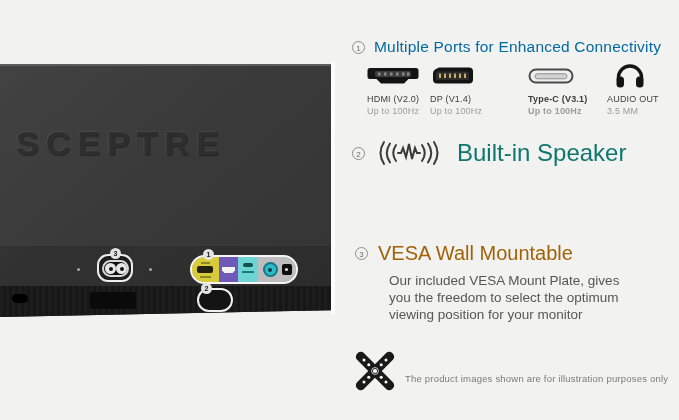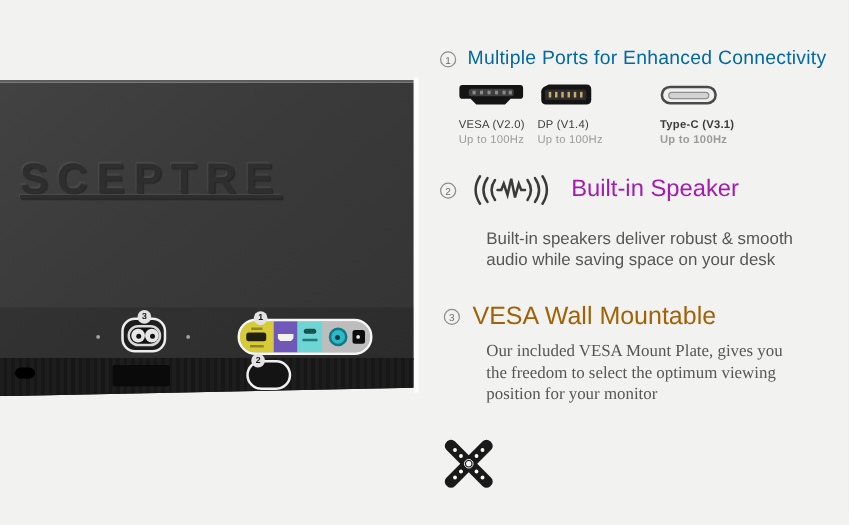--- a/index.html
+++ b/index.html
@@ -14,21 +14,20 @@
   .monitor-panel{
     left:0;top:64px;width:331px;height:222px;
     background:linear-gradient(140deg,#424242 0%,#3a3a3a 45%,#343434 100%);
     border-top:2px solid #5d5d5d;
   }
   .monitor-edge{left:331px;top:62px;width:4px;height:252px;background:#fcfcfc;}
   .monitor-logo{
     left:16px;top:124px;font-size:34px;font-weight:bold;letter-spacing:7px;
     color:#2e2e2e;
     text-shadow:1px 1px 1px rgba(0,0,0,.38),-1px -1px 1px rgba(120,120,120,.22);
-    text-decoration:underline;
   }
   .monitor-lower-band{left:0;top:246px;width:331px;height:40px;background:rgba(0,0,0,.14);}
   .monitor-bottom{
     left:0;top:286px;width:331px;height:31px;background:#1b1b1b;
     clip-path:polygon(0 0,100% 0,100% 78%,0 100%);
     background-image:repeating-linear-gradient(90deg,#1d1d1d 0 3px,#171717 3px 6px);
   }
   .kensington-slot{left:12px;top:294px;width:16px;height:9px;background:#000;border-radius:5px;}
   .vent-rect{left:90px;top:292px;width:46px;height:17px;background:#0a0a0a;border-radius:2px;}
   .screw-dot{width:3px;height:3px;border-radius:50%;background:#a7a7a7;}
@@ -84,26 +83,26 @@
     color:#6c6c6c;font-size:8px;line-height:13px;text-align:center;box-sizing:border-box;
   }
   .f1-header{left:352px;top:38px;gap:9px;}
   .f1-title{font-size:15.5px;color:#0369a1;letter-spacing:.2px;}
   .port-col{top:62px;}
   .icon-box{height:28px;display:flex;align-items:center;}
   .port-name{font-size:9px;color:#3c3c3c;margin-top:4px;letter-spacing:.2px;}
   .port-spec{font-size:9px;color:#9b9b9b;margin-top:2px;letter-spacing:.2px;}
 
   .f2-header{left:352px;top:139px;gap:8px;}
-  .f2-title{font-size:19px;color:#a21caf;margin-left:4px;}
+  .f2-title{font-size:24px;color:#0f766e;margin-left:4px;}
   .f2-body{left:389px;top:182px;width:270px;font-size:13.5px;line-height:17px;color:#565656;}
 
   .f3-header{left:355px;top:242px;gap:10px;}
   .f3-title{font-size:20px;color:#a16207;}
-  .f3-body{left:389px;top:272px;width:240px;font-size:13.5px;line-height:17px;color:#565656;font-family:Liberation Serif, serif;}
+  .f3-body{left:389px;top:272px;width:240px;font-size:13.5px;line-height:17px;color:#565656;}
 
   .fn-line1{left:402px;top:359px;font-size:9.5px;color:#4c4c4c;letter-spacing:.2px;}
   .fn-line2{left:405px;top:373px;font-size:9.5px;color:#7b7b7b;letter-spacing:.2px;}
 </style>
 </head>
 <body>
 
 <div class="stage">
 
   <div class="abs monitor-panel"></div>
@@ -156,21 +155,21 @@
         <path d="M3,4 h46 q2.5,0 2.5,2.5 v6 q0,2.5 -2.5,2.5 h-7.5 l-4.5,4.5 h-23 l-4.5,-4.5 h-6.5 q-2.5,0 -2.5,-2.5 v-6 q0,-2.5 2.5,-2.5 z" fill="#141414"></path>
         <rect x="8" y="7" width="36" height="6" rx="2" fill="#3e3e3e"></rect>
         <rect x="11" y="8.5" width="2.5" height="3" fill="#8a8a8a"></rect>
           <rect x="17" y="8.5" width="2.5" height="3" fill="#8a8a8a"></rect>
         <rect x="23" y="8.5" width="2.5" height="3" fill="#8a8a8a"></rect>
           <rect x="29" y="8.5" width="2.5" height="3" fill="#8a8a8a"></rect>
         <rect x="35" y="8.5" width="2.5" height="3" fill="#8a8a8a"></rect>
           <rect x="40" y="8.5" width="2.5" height="3" fill="#8a8a8a"></rect>
       </svg>
     </div>
-    <div class="port-name">VESA (V2.0)</div>
+    <div class="port-name">HDMI (V2.0)</div>
     <div class="port-spec">Up to 100Hz</div>
   </div>
 
   <div class="abs port-col" style="left:430px;width:72px;">
     <div class="icon-box">
       <svg width="46" height="21" viewBox="0 0 46 21">
         <path d="M9,1.5 h30 q4,0 4,4 v8 q0,4 -4,4 h-32 q-4,0 -4,-4 v-6.5 q0,-2 2,-3.5 z" fill="#141414"></path>
         <rect x="6" y="5.5" width="33" height="8.5" rx="1.5" fill="#2c2c2c"></rect>
         <rect x="9" y="7.5" width="2" height="4.5" fill="#c9a96a"></rect>
           <rect x="14" y="7.5" width="2" height="4.5" fill="#c9a96a"></rect>
@@ -188,39 +187,49 @@
     <div class="icon-box">
       <svg width="46" height="17" viewBox="0 0 46 17">
         <rect x="1.5" y="1.5" width="43" height="13" rx="6.5" fill="#efefef" stroke="#4a4a4a" stroke-width="2"></rect>
         <rect x="7" y="5.8" width="32" height="5" rx="2.5" fill="#d2d2d2" stroke="#8f8f8f" stroke-width="1"></rect>
       </svg>
     </div>
     <div class="port-name">Type-C (V3.1)</div>
     <div class="port-spec">Up to 100Hz</div>
   </div>
 
+  <div class="abs port-col" style="left:607px;width:62px;">
+    <div class="icon-box" style="padding-left:8px;">
+      <svg width="30" height="26" viewBox="0 0 30 26">
+        <path d="M3.5,17 v-2.5 a11.5,11.5 0 0 1 23,0 V17" stroke="#141414" stroke-width="3.5" fill="none"></path>
+        <rect x="1.5" y="13.5" width="7.5" height="11" rx="3.5" fill="#141414"></rect>
+        <rect x="21" y="13.5" width="7.5" height="11" rx="3.5" fill="#141414"></rect>
+      </svg>
+    </div>
+    <div class="port-name">AUDIO OUT</div>
+    <div class="port-spec">3.5 MM</div>
+  </div>
 
   <div class="abs feature-header f2-header">
     <div class="num-circle">2</div>
     <span>
       <svg width="72" height="26" viewBox="0 0 72 26" style="display:block;">
         <g stroke="#3a3a3a" stroke-width="2" fill="none" stroke-linecap="round">
           <path d="M11,2 Q4,13 11,24"></path>
             <path d="M17,3.5 Q10.5,13 17,22.5"></path>
             <path d="M23,5 Q17.5,13 23,21"></path>
           <path d="M25,13 h3 l2,-5 l3,9 l3,-13 l3,15 l3,-11 l2,5 h3"></path>
           <path d="M49,5 Q54.5,13 49,21"></path>
             <path d="M55,3.5 Q61.5,13 55,22.5"></path>
             <path d="M61,2 Q68,13 61,24"></path>
         </g>
       </svg>
     </span>
     <div class="f2-title">Built-in Speaker</div>
   </div>
-  <div class="abs f2-body">Built-in speakers deliver robust &amp; smooth audio while saving space on your desk</div>
 
   <div class="abs feature-header f3-header">
     <div class="num-circle">3</div>
     <div class="f3-title">VESA Wall Mountable</div>
   </div>
   <div class="abs f3-body">Our included VESA Mount Plate, gives you the freedom to select the optimum viewing position for your monitor</div>
 
   <div class="abs" style="left:352px;top:349px;">
     <svg width="46" height="44" viewBox="0 0 46 46">
       <g fill="#1a1a1a">
@@ -234,14 +243,15 @@
         <circle cx="34.5" cy="11.5" r="1.6"></circle>
           <circle cx="29.5" cy="16.5" r="1.6"></circle>
         <circle cx="11.5" cy="34.5" r="1.6"></circle>
           <circle cx="16.5" cy="29.5" r="1.6"></circle>
         <circle cx="34.5" cy="34.5" r="1.6"></circle>
           <circle cx="29.5" cy="29.5" r="1.6"></circle>
       </g>
       <circle cx="23" cy="23" r="3.6" fill="none" stroke="#ffffff" stroke-width="0.8"></circle>
     </svg>
   </div>
+  <div class="abs fn-line2">The product images shown are for illustration purposes only</div>
 
 </div>
 
 </body></html>

